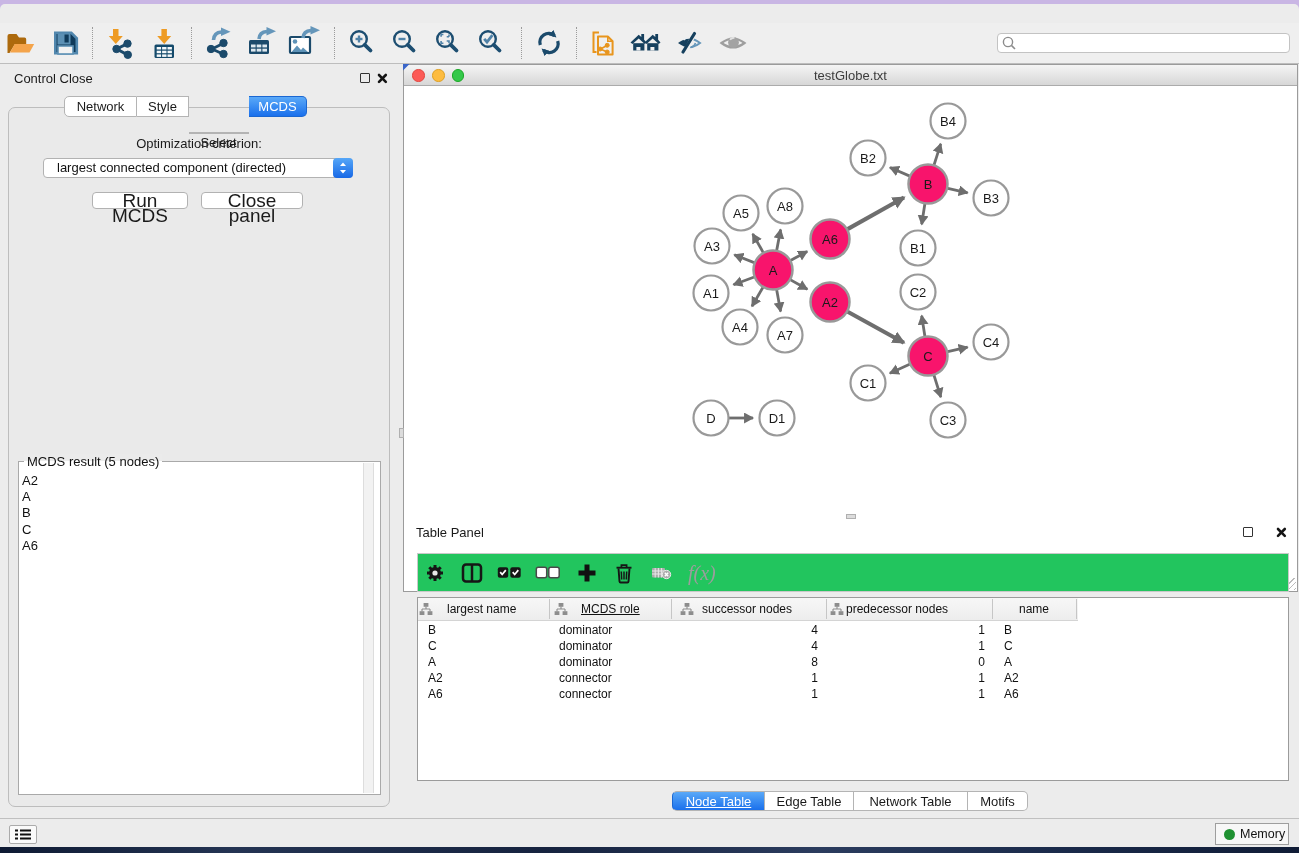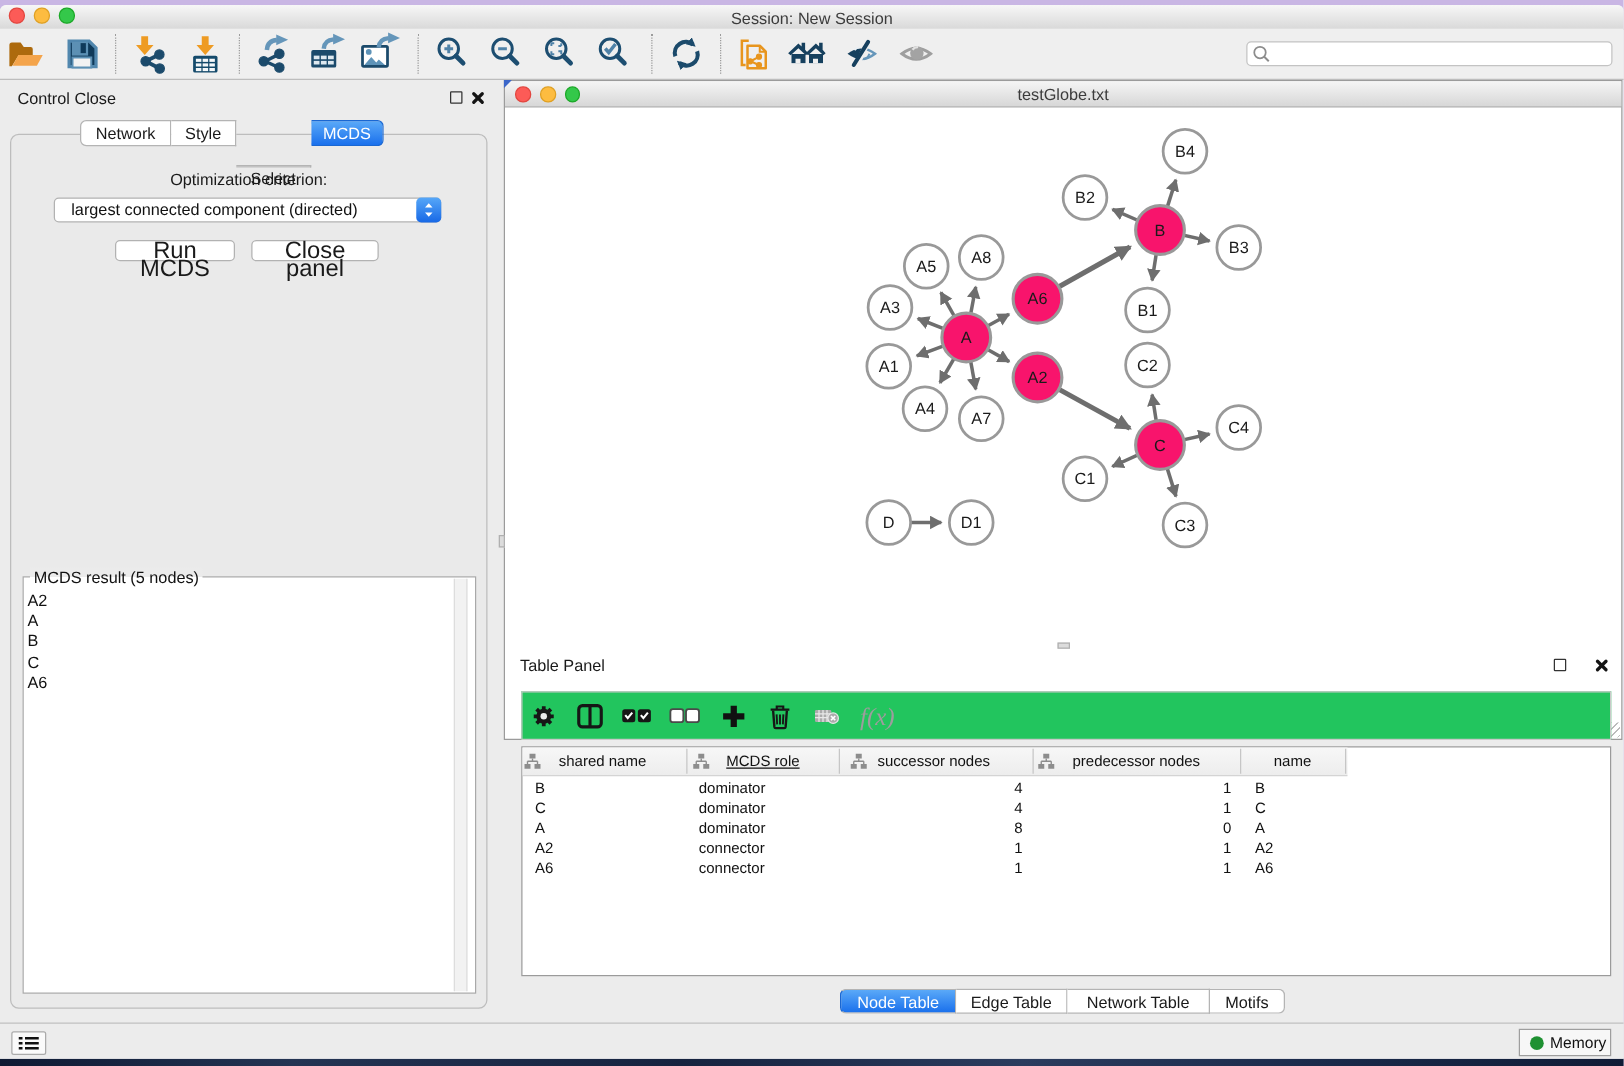--- a/index.html
+++ b/index.html
@@ -46,43 +46,37 @@
 
 .tp-title{position:absolute;left:416px;top:525px;font-size:13px;color:#1a1a1a;}
 .tp-toolbar{position:absolute;left:417px;top:553px;width:872px;height:39px;background:#22c55e;border:1px solid #c9c9c9;box-sizing:border-box;}
 .tbl{position:absolute;left:417px;top:597px;width:872px;height:184px;background:#fff;border:1px solid #9b9b9b;box-sizing:border-box;}
 .thead{position:absolute;left:0;top:0;width:660px;height:22px;background:linear-gradient(#f7f7f7,#ededed);border-bottom:1px solid #d4d4d4;font-size:12px;color:#111;}
 .th{position:absolute;top:4px;}
 .thsep{position:absolute;top:1px;height:20px;width:0;border-left:1px solid #c6c6c6;}
 .trow{position:absolute;font-size:12px;color:#111;height:16px;line-height:16px;}
 .bottabs{position:absolute;left:672px;top:791px;height:20px;display:flex;font-size:13px;}
 .btab{background:#fff;border:1px solid #b4b4b4;border-left:none;color:#1a1a1a;text-align:center;line-height:19px;box-sizing:border-box;}
-.btab.sel{background:linear-gradient(#5aa9f8,#1a70ec);color:#fff;border-left:1px solid #1a67d2;border-radius:5px 0 0 5px;}
+.btab.sel{background:linear-gradient(#5aa9f8,#1a70ec);color:#fff;border-left:1px solid #1a67d2;border-radius:5px 0 0 5px;text-decoration:underline;}
 .btab.last{border-radius:0 5px 5px 0;}
 
 .statusbar{position:absolute;left:0;top:818px;width:1299px;height:29px;background:#ececec;border-top:1px solid #c0c0c0;box-sizing:border-box;}
 .listbtn{position:absolute;left:9px;top:6px;width:28px;height:19px;background:#fafafa;border:1px solid #ababab;border-radius:2px;box-sizing:border-box;}
 .membtn{position:absolute;left:1215px;top:4px;width:74px;height:22px;background:#f7f7f7;border:1px solid #9e9e9e;font-size:12.5px;color:#111;line-height:20px;box-sizing:border-box;padding-left:24px;}
 .memdot{position:absolute;left:8px;top:5px;width:11px;height:11px;border-radius:50%;background:#1f9132;}
 .winbtn{position:absolute;width:10px;height:10px;border:1.5px solid #333;border-radius:1px;box-sizing:border-box;}
 .winx{position:absolute;}
 .divider-v{position:absolute;left:399px;top:428px;width:5px;height:10px;background:#dcdcdc;border:1px solid #b0b0b0;box-sizing:border-box;}
 .divider-h{position:absolute;left:846px;top:514px;width:10px;height:5px;background:#dcdcdc;border:1px solid #b0b0b0;box-sizing:border-box;}
 </style>
 </head>
 <body>
 <div class="desktop">
 <div class="appwin"></div>
 <div class="wallbottom"></div>
-  <div class="titlebar">
-    <div class="tl r"></div>
-      <div class="tl y"></div>
-      <div class="tl g"></div>
-    <div class="title">Session: New Session</div>
-  </div>
   <div class="toolbar">
     <div class="tsep" style="left:92px"></div>
     <div class="tsep" style="left:191px"></div>
     <div class="tsep" style="left:334px"></div>
     <div class="tsep" style="left:521px"></div>
     <div class="tsep" style="left:576px"></div>
     <svg width="1299" height="40" style="position:absolute;left:0;top:0">
 
       <g transform="translate(21,20)">
         <path d="M-13.5,10 V-7 q0,-2 2,-2 h7 l2.5,3.5 h5.5 q1.7,0 1.7,1.7 V1 h-11.2 l-5.5,9 z" fill="#ad6a0d"></path>
@@ -483,24 +477,24 @@
       <text x="270" y="26" font-family="Liberation Serif,serif" font-style="italic" font-size="20" fill="#9d9d9d">f(x)</text>
     </svg>
   </div>
   <div class="tbl">
     <div class="thead">
       <div class="thsep" style="left:131px"></div>
       <div class="thsep" style="left:253px"></div>
       <div class="thsep" style="left:408px"></div>
       <div class="thsep" style="left:574px"></div>
       <div class="thsep" style="left:658px"></div>
-      <div class="th" style="left:29px;">shared name</div>
+      <div class="th" style="left:29px;">largest name</div>
       <div class="th" style="left:163px;text-decoration:underline;">MCDS role</div>
       <div class="th" style="left:284px;">successor nodes</div>
-      <div class="th" style="left:440px;">predecessor nodes</div>
+      <div class="th" style="left:428px;">predecessor nodes</div>
       <div class="th" style="left:601px;">name</div>
       <svg width="660" height="22" style="position:absolute;left:0;top:0">
         <g id="h1" transform="translate(8,11)">
           <rect x="-2.4" y="-6" width="4.8" height="3.8" fill="#8d8d8d"></rect>
           <path d="M0,-2.2 v2.2 M-4,0 h8 M-4,0 v2.2 M4,0 v2.2" stroke="#8d8d8d" fill="none" stroke-width="1.1"></path>
           <rect x="-6.4" y="2.2" width="4.8" height="3.8" fill="#8d8d8d"></rect>
           <rect x="1.6" y="2.2" width="4.8" height="3.8" fill="#8d8d8d"></rect>
         </g>
         <use href="#h1" x="135" y="0"></use>
         <use href="#h1" x="261" y="0"></use>

